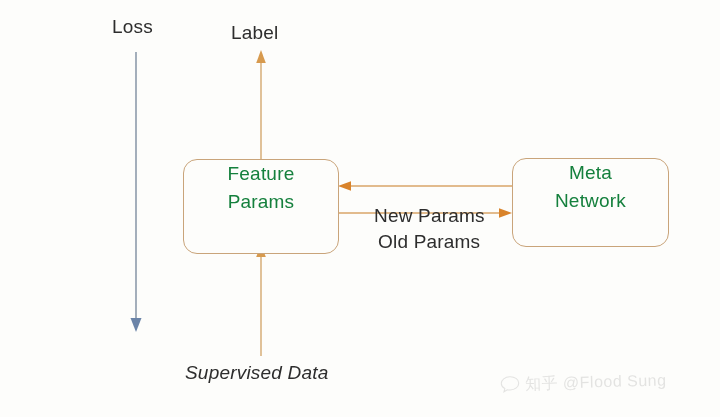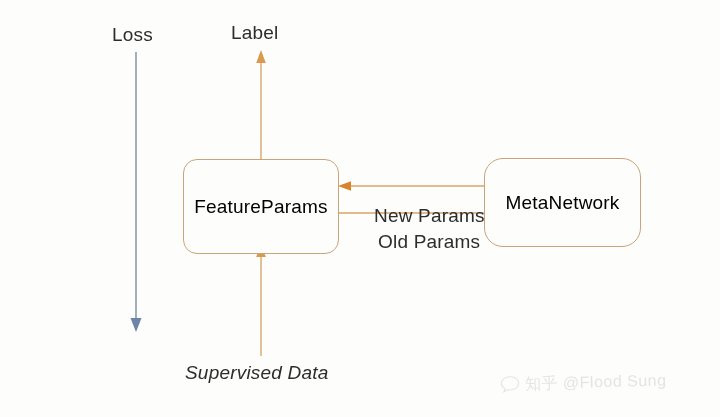--- a/index.html
+++ b/index.html
@@ -26,43 +26,42 @@
     width: 720px;
     height: 417px;
   }
   .node-box {
     position: absolute;
     box-sizing: border-box;
     border: 1.4px solid #c9a47a;
     border-radius: 14px;
     background: #fdfdfb;
     display: flex;
-    flex-direction: row;
+    flex-direction: column;
     align-items: center;
-    justify-content: center;
-    color: #000000;
+    color: #15803d;
     font-size: 19px;
     line-height: 1.45;
     letter-spacing: 0.2px;
   }
   .node-line {
     display: block;
     white-space: nowrap;
   }
   .free-label {
     position: absolute;
     color: #2d2d2d;
     font-size: 19px;
     white-space: nowrap;
     letter-spacing: 0.2px;
   }
   #feature-encoder { left: 183px; top: 159px; width: 156px; height: 95px; }
-  #meta-network    { left: 484px; top: 158px; width: 157px; height: 89px; border-radius: 19px; }
+  #meta-network    { left: 512px; top: 158px; width: 157px; height: 89px; }
 
-  #label-loss            { left: 112px; top: 24px; }
+  #label-loss            { left: 112px; top: 16px; }
   #label-label           { left: 231px; top: 22px; }
   #label-gradients       { left: 41px;  top: 192px; }
   #label-new-params      { left: 374px; top: 160px; margin-top: 45px; }
   #label-old-params      { left: 378px; top: 231px; text-align: right; }
   #label-supervised-data { left: 185px; top: 362px; font-style: italic; }
 
   #watermark {
     position: absolute;
     left: 500px;
     top: 367px;

